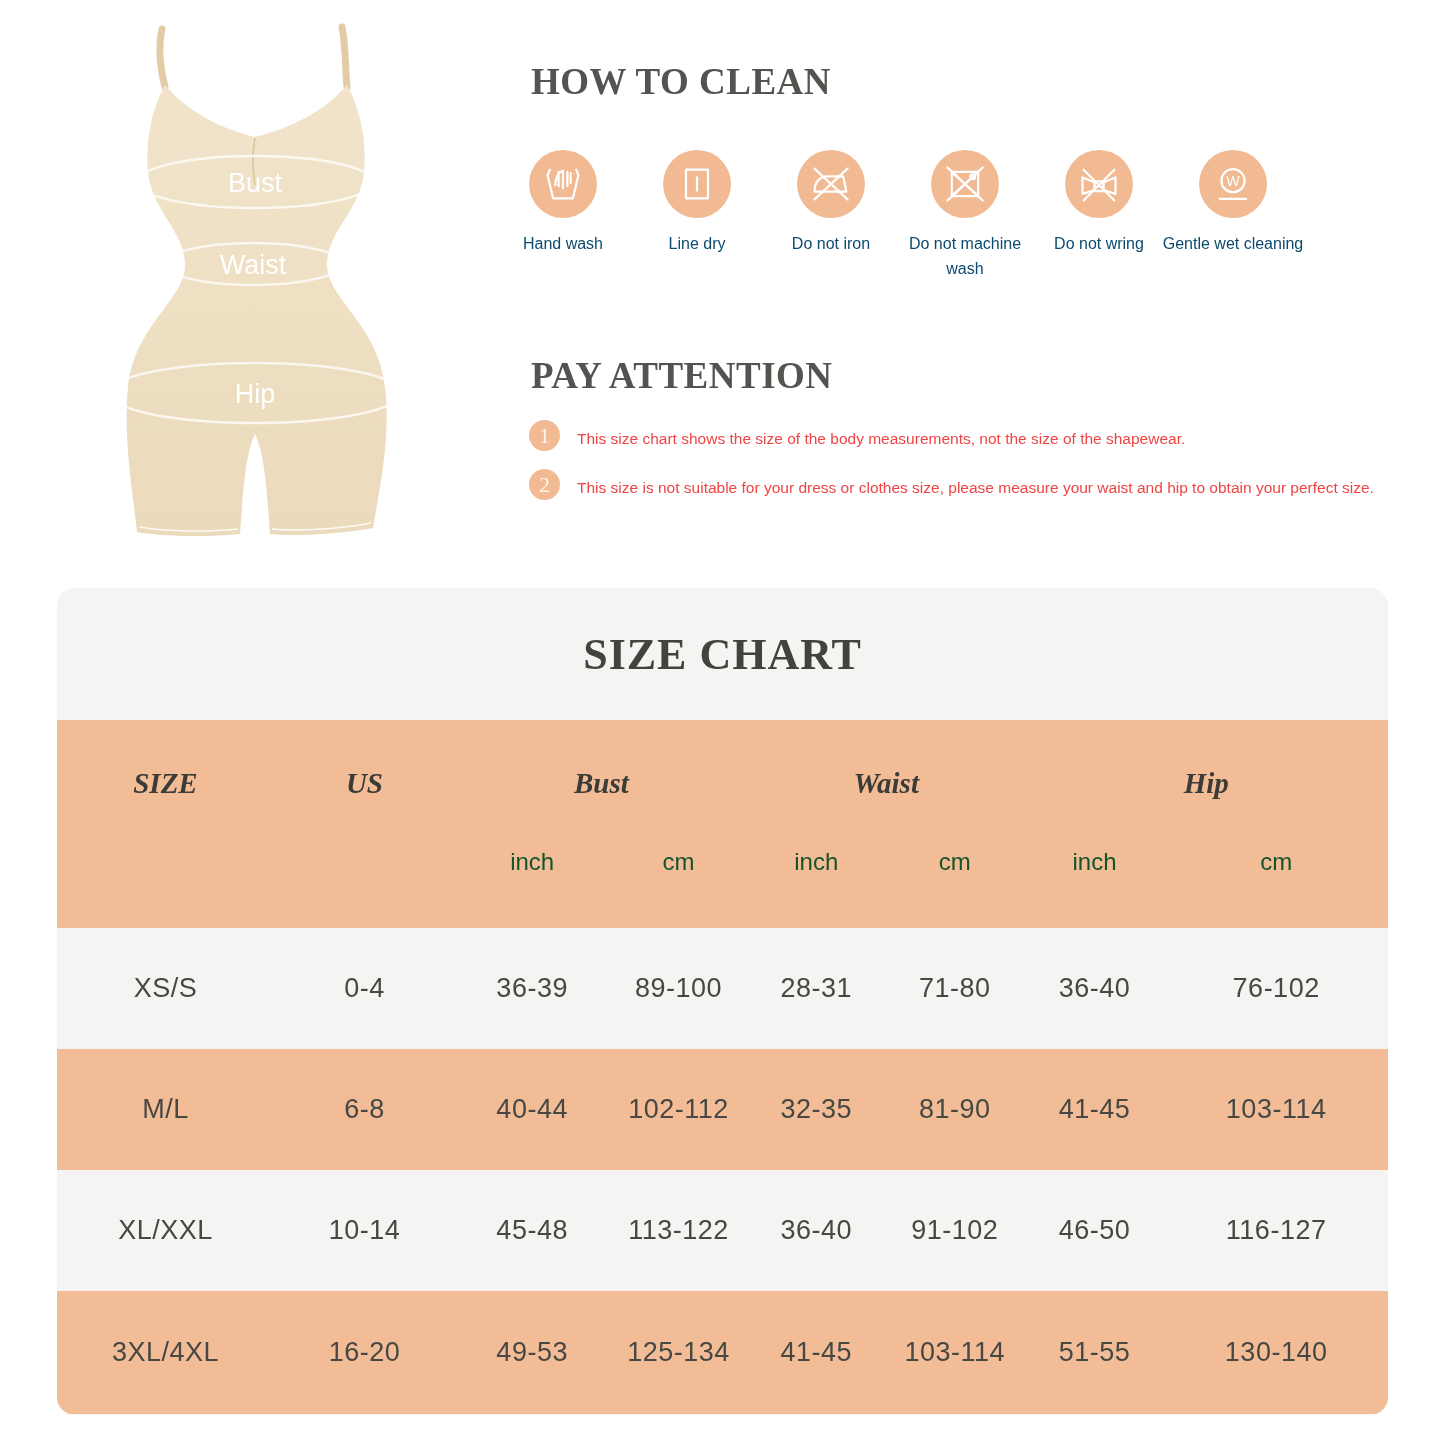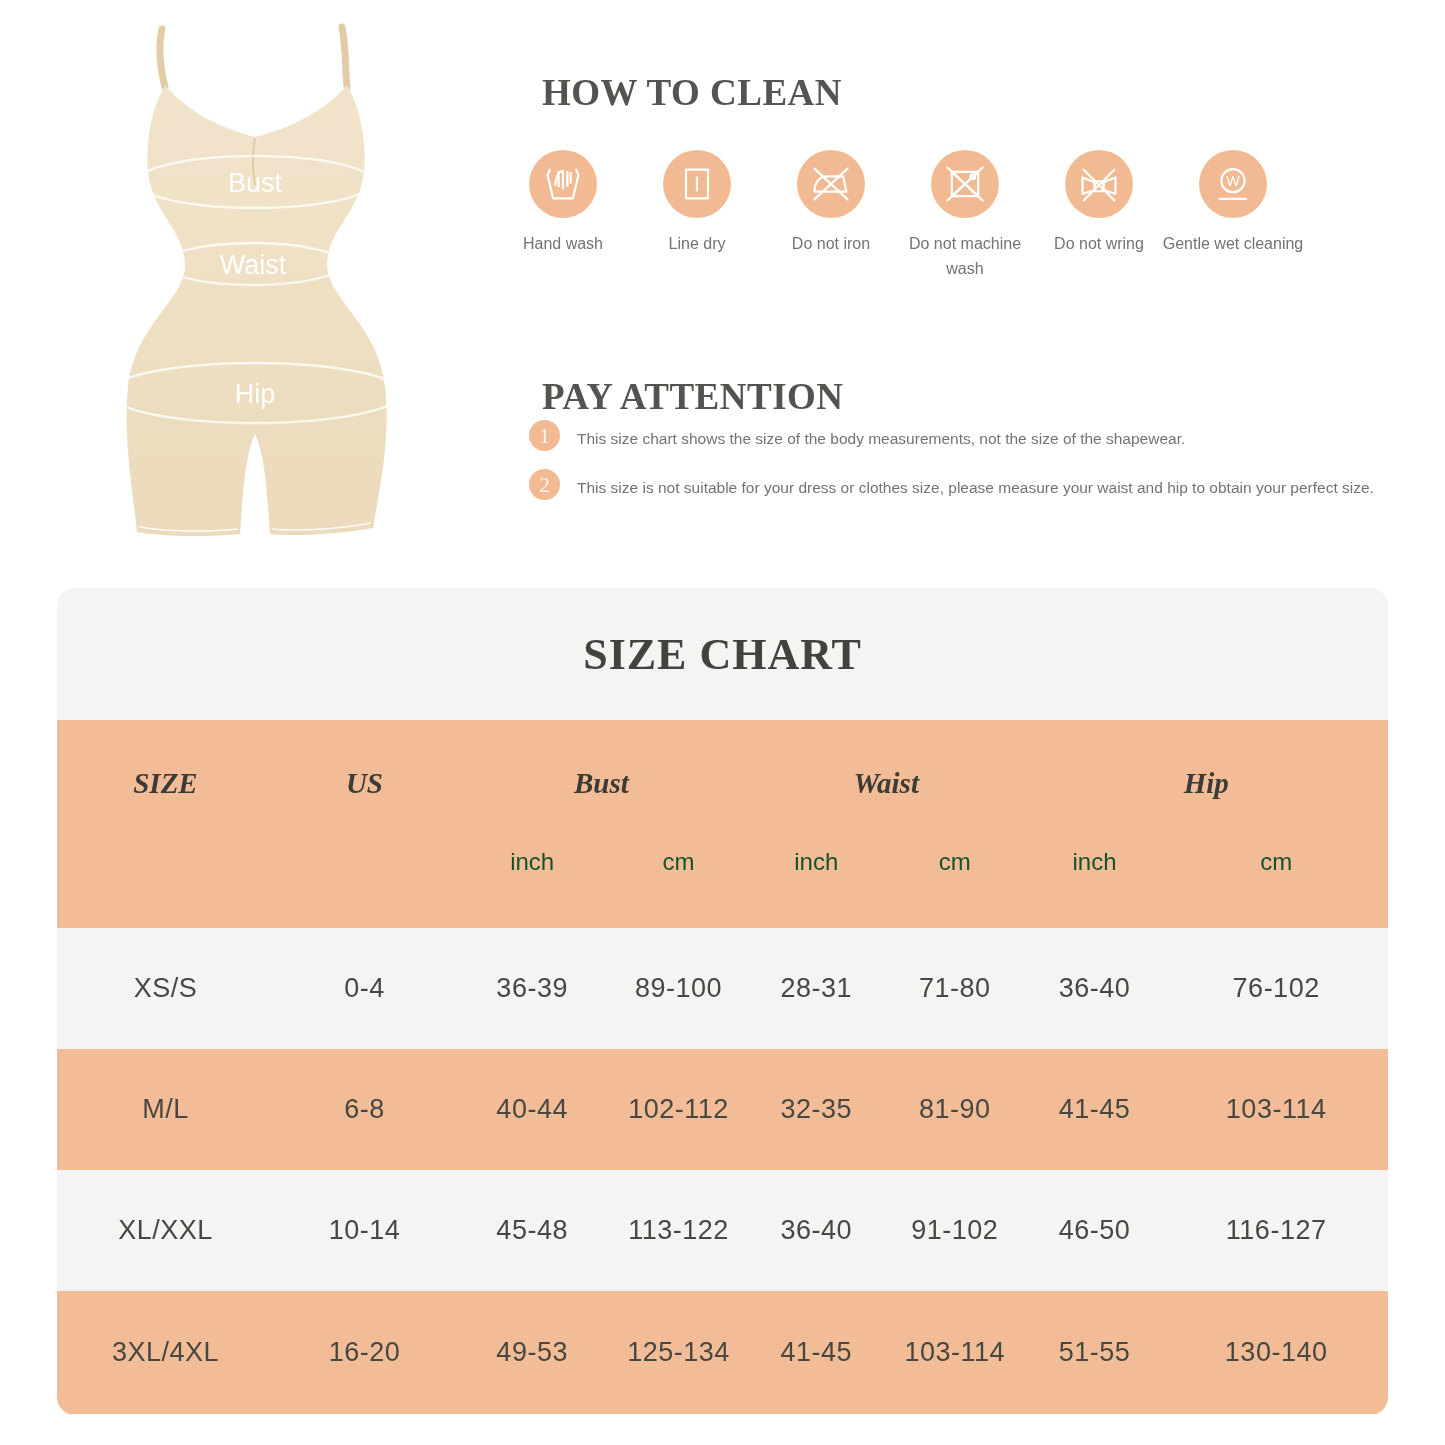--- a/index.html
+++ b/index.html
@@ -5,48 +5,48 @@
   html,body{margin:0;padding:0;background:#ffffff;}
   .canvas{
     position:relative;width:1445px;height:1445px;background:#ffffff;
     font-family:"Liberation Sans",sans-serif;color:#3f3f3d;overflow:hidden;
   }
   
   .bodysuit{position:absolute;left:95px;top:15px;width:330px;height:540px;}
   
   .section-title{
     position:absolute;font-family:"Liberation Serif",serif;font-weight:bold;
-    font-size:37px;color:#54534f;letter-spacing:.5px;white-space:nowrap;margin:15px;
+    font-size:37px;color:#54534f;letter-spacing:.5px;white-space:nowrap;margin:4px;
   }
   .clean-title{left:527px;top:56px;}
-  .attention-title{left:527px;top:360px;}
+  .attention-title{left:527px;top:350px;}
   .icons-row{
     position:absolute;left:496px;top:150px;display:grid;
     grid-template-columns:repeat(6,134px);
   }
   .care-item{display:flex;flex-direction:column;align-items:center;}
   .care-circle{
     width:68px;height:68px;border-radius:50%;background:#F1BA92;
     display:flex;align-items:center;justify-content:center;flex:none;
   }
   .care-circle svg{width:44px;height:44px;}
   .care-label{
-    margin-top:14px;font-size:16px;line-height:1.55;color:#737373;
+    margin-top:14px;font-size:16px;line-height:1.55;color:#0c4a6e;
     text-align:center;width:134px;
   }
   .care-label.wide{width:158px;}
   
   .notes{position:absolute;left:529px;top:420px;}
   .note{display:flex;align-items:center;margin-bottom:18px;}
   .note-badge{
     width:31px;height:31px;border-radius:50%;background:#F1BA92;flex:none;
     color:#fdf6ef;font-family:"Liberation Serif",serif;font-size:22px;
     display:flex;align-items:center;justify-content:center;
   }
-  .note-text{margin:7px 0 0 17px;font-size:15.5px;color:#737373;white-space:nowrap;}
+  .note-text{margin:7px 0 0 17px;font-size:15.5px;color:#ef4444;white-space:nowrap;}
   
   .size-chart{
     position:absolute;left:57px;top:588px;width:1331px;height:827px;
     background:#F5F4F2;border-radius:18px;overflow:hidden;
   }
   .sc-title-band{height:132px;display:flex;align-items:center;justify-content:center;}
   .sc-title{
     font-family:"Liberation Serif",serif;font-weight:bold;font-size:44px;
     color:#43423e;letter-spacing:1px;margin:0;
   }

